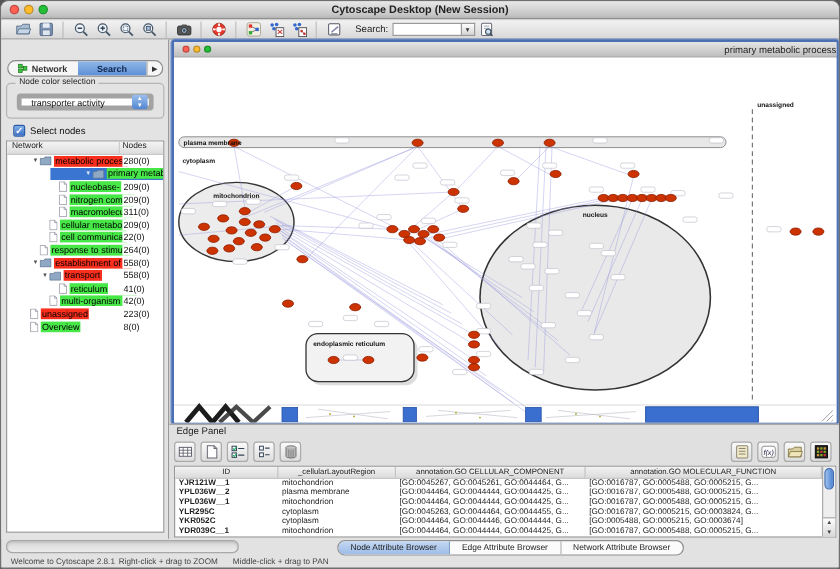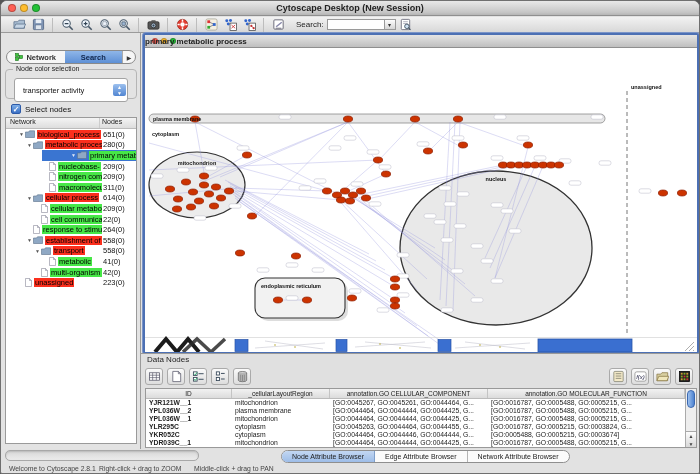--- a/index.html
+++ b/index.html
@@ -37,21 +37,21 @@
     background:linear-gradient(#fff,#ddd);}
   .float-icon:after{content:"";position:absolute;right:1px;top:1px;width:3px;height:3px;border-top:1px solid #888;border-right:1px solid #888;}
   .cp-tabs{position:absolute;left:5px;top:17px;width:130px;height:14px;display:flex;
     border:1px solid #8a8a8a;border-radius:7px;background:#f6f6f6;overflow:hidden;}
   .cp-tab{flex:1;display:flex;align-items:center;justify-content:center;gap:3px;
     font-size:7.5px;font-weight:bold;color:#333;}
   .cp-tab.sel{background:linear-gradient(#8fb6e8,#5e90d6);color:#10264d;}
   .cp-tab-arrow{width:13px;display:flex;align-items:center;justify-content:center;font-size:6px;color:#333;border-left:1px solid #aaa;}
   .groupbox{position:absolute;left:4px;top:36px;width:132px;height:30px;border:1px solid #b5b5b5;border-radius:4px;}
   .groupbox legend,.gb-label{position:absolute;left:7px;top:-5px;background:#e3e3e3;padding:0 3px;font-size:7px;color:#222;}
-  .combobox{position:absolute;left:8px;top:8px;width:114px;height:24px;border:1px solid #a3a3a3;border-radius:3px;
+  .combobox{position:absolute;left:8px;top:8px;width:114px;height:14px;border:4px solid #a3a3a3;border-radius:3px;
     background:#fff;display:flex;align-items:center;}
   .combobox .cb-text{flex:1;font-size:7.5px;color:#111;padding-left:8px;}
   .cb-stepper{width:13px;height:12px;margin-right:1px;border-radius:2px;background:linear-gradient(#9cc0ee,#5286d2);
     color:#fff;font-size:5px;line-height:6px;text-align:center;}
   .check-row{position:absolute;left:10px;top:71px;display:flex;align-items:center;gap:4px;}
   .checkbox{width:10px;height:10px;border-radius:2px;background:linear-gradient(#7fb0e8,#3a6fc4);
     border:1px solid #2d5aa8;color:#fff;font-size:8px;line-height:9px;text-align:center;font-weight:bold;}
   .check-label{font-size:8px;color:#111;}
   .tree{position:absolute;left:4px;top:84px;width:132px;height:327px;background:#fff;border:1px solid #9a9a9a;overflow:hidden;}
   .tree-head{display:flex;height:11px;background:linear-gradient(#f4f4f4,#ddd);border-bottom:1px solid #bbb;
@@ -68,21 +68,21 @@
   .hl-red{background:#fb2f1d;}
   .tcount{position:absolute;left:96px;font-size:7.5px;color:#111;background:#fff;padding-left:1px;}
   .trow.sel .tcount{color:#fff;background:transparent;}
   
   .net-window{position:absolute;left:142px;top:32px;width:556px;height:321px;
     border:2px solid #4c70b4;border-radius:3px;background:#fff;box-shadow:0 0 0 1px #7a94c8;}
   .net-titlebar{position:absolute;left:0;top:0;width:100%;height:13px;
     background:linear-gradient(#e4e4e4,#bfbfbf);border-bottom:1px solid #8f8f8f;}
   .net-lights{position:absolute;left:7px;top:3px;display:flex;gap:3px;}
   .net-lights .light{width:6px;height:6px;}
-  .net-title{position:absolute;left:0;right:0;top:2px;text-align:left;font-size:8px;font-weight:bold;color:#222;}
+  .net-title{position:absolute;left:0;right:0;top:2px;text-align:right;font-size:8px;font-weight:normal;color:#222;}
   .net-canvas{position:absolute;left:0;top:13px;width:552px;height:304px;background:#fff;}
   
   .data-panel{position:absolute;left:140px;top:352px;width:560px;height:96px;background:#e0e0e0;border-top:1px solid #999;}
   .dp-title{position:absolute;left:6px;top:1px;font-size:8px;color:#222;}
   .dp-toolbar{position:absolute;left:4px;top:12px;width:552px;height:21px;display:flex;align-items:center;}
   .dpbtn{width:18px;height:17px;border:1px solid #aaa;border-radius:3px;background:linear-gradient(#fafafa,#ddd);
     margin-right:4px;display:inline-flex;align-items:center;justify-content:center;}
   .dpbtn svg{width:13px;height:13px;}
   .dp-right{margin-left:auto;display:flex;}
   .dp-table{position:absolute;left:4px;top:34px;width:552px;height:60px;background:#fff;border:1px solid #999;display:flex;}
@@ -283,155 +283,135 @@
     <div class="check-row">
       <span class="checkbox">✓</span>
       <span class="check-label">Select nodes</span>
     </div>
     <div class="tree">
       <div class="tree-head">
         <span class="th1">Network</span>
         <span class="th2">Nodes</span>
       </div>
       <div id="tree-rows">
-          <div class="trow" style="padding-left: 12px;">
+          <div class="trow" style="padding-left: 20px;">
             <span class="texp">▼</span>
             <span class="ticon">
               <svg width="10" height="8" viewBox="0 0 10 8">
                 <path d="M0.5,2 h3 l1,-1.2 h5 V7.5 H0.5 Z" fill="#8fa8c4" stroke="#5a708a" stroke-width="0.6"></path>
               </svg>
             </span>
-            <span class="tlabel hl-red">biological_process</span>
-            <span class="tcount">651(0)</span>
+            <span class="tlabel hl-red">metabolic process</span>
+            <span class="tcount">280(0)</span>
+          </div>
+          <div class="trow sel" style="padding-left: 28px;">
+            <span class="texp">▼</span>
+            <span class="ticon">
+              <svg width="10" height="8" viewBox="0 0 10 8">
+                <path d="M0.5,2 h3 l1,-1.2 h5 V7.5 H0.5 Z" fill="#8fa8c4" stroke="#5a708a" stroke-width="0.6"></path>
+              </svg>
+            </span>
+            <span class="tlabel hl-green">primary metabo</span>
+            <span class="tcount">209(...</span>
+          </div>
+          <div class="trow" style="padding-left: 36px;">
+            <span class="texp"></span>
+            <span class="ticon">
+              <svg width="7" height="9" viewBox="0 0 7 9">
+                <path d="M0.5,0.5 h4 l2,2 V8.5 H0.5 Z" fill="#fff" stroke="#889" stroke-width="0.6"></path>
+                <path d="M4.5,0.5 V2.5 H6.5" fill="none" stroke="#889" stroke-width="0.6"></path>
+              </svg>
+            </span>
+            <span class="tlabel hl-green">nucleobase-</span>
+            <span class="tcount">209(0)</span>
+          </div>
+          <div class="trow" style="padding-left: 36px;">
+            <span class="texp"></span>
+            <span class="ticon">
+              <svg width="7" height="9" viewBox="0 0 7 9">
+                <path d="M0.5,0.5 h4 l2,2 V8.5 H0.5 Z" fill="#fff" stroke="#889" stroke-width="0.6"></path>
+                <path d="M4.5,0.5 V2.5 H6.5" fill="none" stroke="#889" stroke-width="0.6"></path>
+              </svg>
+            </span>
+            <span class="tlabel hl-green">nitrogen compo</span>
+            <span class="tcount">209(0)</span>
+          </div>
+          <div class="trow" style="padding-left: 36px;">
+            <span class="texp"></span>
+            <span class="ticon">
+              <svg width="7" height="9" viewBox="0 0 7 9">
+                <path d="M0.5,0.5 h4 l2,2 V8.5 H0.5 Z" fill="#fff" stroke="#889" stroke-width="0.6"></path>
+                <path d="M4.5,0.5 V2.5 H6.5" fill="none" stroke="#889" stroke-width="0.6"></path>
+              </svg>
+            </span>
+            <span class="tlabel hl-green">macromolecule</span>
+            <span class="tcount">311(0)</span>
+          </div>
+          <div class="trow" style="padding-left: 28px;">
+            <span class="texp"></span>
+            <span class="ticon">
+              <svg width="7" height="9" viewBox="0 0 7 9">
+                <path d="M0.5,0.5 h4 l2,2 V8.5 H0.5 Z" fill="#fff" stroke="#889" stroke-width="0.6"></path>
+                <path d="M4.5,0.5 V2.5 H6.5" fill="none" stroke="#889" stroke-width="0.6"></path>
+              </svg>
+            </span>
+            <span class="tlabel hl-green">cellular metabol</span>
+            <span class="tcount">209(0)</span>
+          </div>
+          <div class="trow" style="padding-left: 28px;">
+            <span class="texp"></span>
+            <span class="ticon">
+              <svg width="7" height="9" viewBox="0 0 7 9">
+                <path d="M0.5,0.5 h4 l2,2 V8.5 H0.5 Z" fill="#fff" stroke="#889" stroke-width="0.6"></path>
+                <path d="M4.5,0.5 V2.5 H6.5" fill="none" stroke="#889" stroke-width="0.6"></path>
+              </svg>
+            </span>
+            <span class="tlabel hl-green">cell communicat</span>
+            <span class="tcount">22(0)</span>
+          </div>
+          <div class="trow" style="padding-left: 20px;">
+            <span class="texp"></span>
+            <span class="ticon">
+              <svg width="7" height="9" viewBox="0 0 7 9">
+                <path d="M0.5,0.5 h4 l2,2 V8.5 H0.5 Z" fill="#fff" stroke="#889" stroke-width="0.6"></path>
+                <path d="M4.5,0.5 V2.5 H6.5" fill="none" stroke="#889" stroke-width="0.6"></path>
+              </svg>
+            </span>
+            <span class="tlabel hl-green">response to stimulu</span>
+            <span class="tcount">264(0)</span>
           </div>
           <div class="trow" style="padding-left: 20px;">
             <span class="texp">▼</span>
             <span class="ticon">
               <svg width="10" height="8" viewBox="0 0 10 8">
                 <path d="M0.5,2 h3 l1,-1.2 h5 V7.5 H0.5 Z" fill="#8fa8c4" stroke="#5a708a" stroke-width="0.6"></path>
               </svg>
             </span>
-            <span class="tlabel hl-red">metabolic process</span>
-            <span class="tcount">280(0)</span>
-          </div>
-          <div class="trow sel" style="padding-left: 28px;">
+            <span class="tlabel hl-red">establishment of lo</span>
+            <span class="tcount">558(0)</span>
+          </div>
+          <div class="trow" style="padding-left: 28px;">
             <span class="texp">▼</span>
             <span class="ticon">
               <svg width="10" height="8" viewBox="0 0 10 8">
                 <path d="M0.5,2 h3 l1,-1.2 h5 V7.5 H0.5 Z" fill="#8fa8c4" stroke="#5a708a" stroke-width="0.6"></path>
               </svg>
             </span>
-            <span class="tlabel hl-green">primary metabo</span>
-            <span class="tcount">209(...</span>
-          </div>
-          <div class="trow" style="padding-left: 36px;">
-            <span class="texp"></span>
-            <span class="ticon">
-              <svg width="7" height="9" viewBox="0 0 7 9">
-                <path d="M0.5,0.5 h4 l2,2 V8.5 H0.5 Z" fill="#fff" stroke="#889" stroke-width="0.6"></path>
-                <path d="M4.5,0.5 V2.5 H6.5" fill="none" stroke="#889" stroke-width="0.6"></path>
-              </svg>
-            </span>
-            <span class="tlabel hl-green">nucleobase-</span>
-            <span class="tcount">209(0)</span>
-          </div>
-          <div class="trow" style="padding-left: 36px;">
-            <span class="texp"></span>
-            <span class="ticon">
-              <svg width="7" height="9" viewBox="0 0 7 9">
-                <path d="M0.5,0.5 h4 l2,2 V8.5 H0.5 Z" fill="#fff" stroke="#889" stroke-width="0.6"></path>
-                <path d="M4.5,0.5 V2.5 H6.5" fill="none" stroke="#889" stroke-width="0.6"></path>
-              </svg>
-            </span>
-            <span class="tlabel hl-green">nitrogen compo</span>
-            <span class="tcount">209(0)</span>
-          </div>
-          <div class="trow" style="padding-left: 36px;">
-            <span class="texp"></span>
-            <span class="ticon">
-              <svg width="7" height="9" viewBox="0 0 7 9">
-                <path d="M0.5,0.5 h4 l2,2 V8.5 H0.5 Z" fill="#fff" stroke="#889" stroke-width="0.6"></path>
-                <path d="M4.5,0.5 V2.5 H6.5" fill="none" stroke="#889" stroke-width="0.6"></path>
-              </svg>
-            </span>
-            <span class="tlabel hl-green">macromolecule</span>
-            <span class="tcount">311(0)</span>
-          </div>
-          <div class="trow" style="padding-left: 20px;">
-            <span class="texp">▼</span>
-            <span class="ticon">
-              <svg width="10" height="8" viewBox="0 0 10 8">
-                <path d="M0.5,2 h3 l1,-1.2 h5 V7.5 H0.5 Z" fill="#8fa8c4" stroke="#5a708a" stroke-width="0.6"></path>
-              </svg>
-            </span>
-            <span class="tlabel hl-red">cellular process</span>
-            <span class="tcount">614(0)</span>
-          </div>
-          <div class="trow" style="padding-left: 28px;">
-            <span class="texp"></span>
-            <span class="ticon">
-              <svg width="7" height="9" viewBox="0 0 7 9">
-                <path d="M0.5,0.5 h4 l2,2 V8.5 H0.5 Z" fill="#fff" stroke="#889" stroke-width="0.6"></path>
-                <path d="M4.5,0.5 V2.5 H6.5" fill="none" stroke="#889" stroke-width="0.6"></path>
-              </svg>
-            </span>
-            <span class="tlabel hl-green">cellular metabol</span>
-            <span class="tcount">209(0)</span>
-          </div>
-          <div class="trow" style="padding-left: 28px;">
-            <span class="texp"></span>
-            <span class="ticon">
-              <svg width="7" height="9" viewBox="0 0 7 9">
-                <path d="M0.5,0.5 h4 l2,2 V8.5 H0.5 Z" fill="#fff" stroke="#889" stroke-width="0.6"></path>
-                <path d="M4.5,0.5 V2.5 H6.5" fill="none" stroke="#889" stroke-width="0.6"></path>
-              </svg>
-            </span>
-            <span class="tlabel hl-green">cell communicat</span>
-            <span class="tcount">22(0)</span>
-          </div>
-          <div class="trow" style="padding-left: 20px;">
-            <span class="texp"></span>
-            <span class="ticon">
-              <svg width="7" height="9" viewBox="0 0 7 9">
-                <path d="M0.5,0.5 h4 l2,2 V8.5 H0.5 Z" fill="#fff" stroke="#889" stroke-width="0.6"></path>
-                <path d="M4.5,0.5 V2.5 H6.5" fill="none" stroke="#889" stroke-width="0.6"></path>
-              </svg>
-            </span>
-            <span class="tlabel hl-green">response to stimulu</span>
-            <span class="tcount">264(0)</span>
-          </div>
-          <div class="trow" style="padding-left: 20px;">
-            <span class="texp">▼</span>
-            <span class="ticon">
-              <svg width="10" height="8" viewBox="0 0 10 8">
-                <path d="M0.5,2 h3 l1,-1.2 h5 V7.5 H0.5 Z" fill="#8fa8c4" stroke="#5a708a" stroke-width="0.6"></path>
-              </svg>
-            </span>
-            <span class="tlabel hl-red">establishment of lo</span>
-            <span class="tcount">558(0)</span>
-          </div>
-          <div class="trow" style="padding-left: 28px;">
-            <span class="texp">▼</span>
-            <span class="ticon">
-              <svg width="10" height="8" viewBox="0 0 10 8">
-                <path d="M0.5,2 h3 l1,-1.2 h5 V7.5 H0.5 Z" fill="#8fa8c4" stroke="#5a708a" stroke-width="0.6"></path>
-              </svg>
-            </span>
             <span class="tlabel hl-red">transport</span>
             <span class="tcount">558(0)</span>
           </div>
           <div class="trow" style="padding-left: 36px;">
             <span class="texp"></span>
             <span class="ticon">
               <svg width="7" height="9" viewBox="0 0 7 9">
                 <path d="M0.5,0.5 h4 l2,2 V8.5 H0.5 Z" fill="#fff" stroke="#889" stroke-width="0.6"></path>
                 <path d="M4.5,0.5 V2.5 H6.5" fill="none" stroke="#889" stroke-width="0.6"></path>
               </svg>
             </span>
-            <span class="tlabel hl-green">metabolic</span>
+            <span class="tlabel hl-green">reticulum</span>
             <span class="tcount">41(0)</span>
           </div>
           <div class="trow" style="padding-left: 28px;">
             <span class="texp"></span>
             <span class="ticon">
               <svg width="7" height="9" viewBox="0 0 7 9">
                 <path d="M0.5,0.5 h4 l2,2 V8.5 H0.5 Z" fill="#fff" stroke="#889" stroke-width="0.6"></path>
                 <path d="M4.5,0.5 V2.5 H6.5" fill="none" stroke="#889" stroke-width="0.6"></path>
               </svg>
             </span>
@@ -441,20 +421,31 @@
           <div class="trow" style="padding-left: 12px;">
             <span class="texp"></span>
             <span class="ticon">
               <svg width="7" height="9" viewBox="0 0 7 9">
                 <path d="M0.5,0.5 h4 l2,2 V8.5 H0.5 Z" fill="#fff" stroke="#889" stroke-width="0.6"></path>
                 <path d="M4.5,0.5 V2.5 H6.5" fill="none" stroke="#889" stroke-width="0.6"></path>
               </svg>
             </span>
             <span class="tlabel hl-red">unassigned</span>
             <span class="tcount">223(0)</span>
+          </div>
+          <div class="trow" style="padding-left: 12px;">
+            <span class="texp"></span>
+            <span class="ticon">
+              <svg width="7" height="9" viewBox="0 0 7 9">
+                <path d="M0.5,0.5 h4 l2,2 V8.5 H0.5 Z" fill="#fff" stroke="#889" stroke-width="0.6"></path>
+                <path d="M4.5,0.5 V2.5 H6.5" fill="none" stroke="#889" stroke-width="0.6"></path>
+              </svg>
+            </span>
+            <span class="tlabel hl-green">Overview</span>
+            <span class="tcount">8(0)</span>
           </div>
         </div>
     </div>
   </div>
 
   <div class="net-window">
     <div class="net-titlebar">
       <div class="net-lights">
         <div class="light" style="background:#ff6054"></div>
         <div class="light" style="background:#ffbd2e"></div>
@@ -664,21 +655,21 @@
             <line x1="540" y1="303" x2="549" y2="294"></line>
               <line x1="544" y1="303" x2="549" y2="298"></line>
               <line x1="548" y1="303" x2="549" y2="302"></line>
           </g>
         </g>
       </svg>
     </div>
   </div>
 
   <div class="data-panel">
-    <div class="dp-title">Data Nodes</div>
+    <div class="dp-title">Edge Panel</div>
     <div class="dp-toolbar">
       <span id="dp-left" style="display:flex;">
           <span class="dpbtn">
             <svg viewBox="0 0 14 14">
               <rect x="1.5" y="3" width="11" height="8" fill="#fff" stroke="#556" stroke-width="0.8"></rect>
               <line x1="1.5" y1="5.6" x2="12.5" y2="5.6" stroke="#556" stroke-width="0.7"></line>
               <line x1="1.5" y1="8.2" x2="12.5" y2="8.2" stroke="#556" stroke-width="0.7"></line>
               <line x1="5" y1="3" x2="5" y2="11" stroke="#556" stroke-width="0.7"></line>
               <line x1="9" y1="3" x2="9" y2="11" stroke="#556" stroke-width="0.7"></line>
             </svg>

